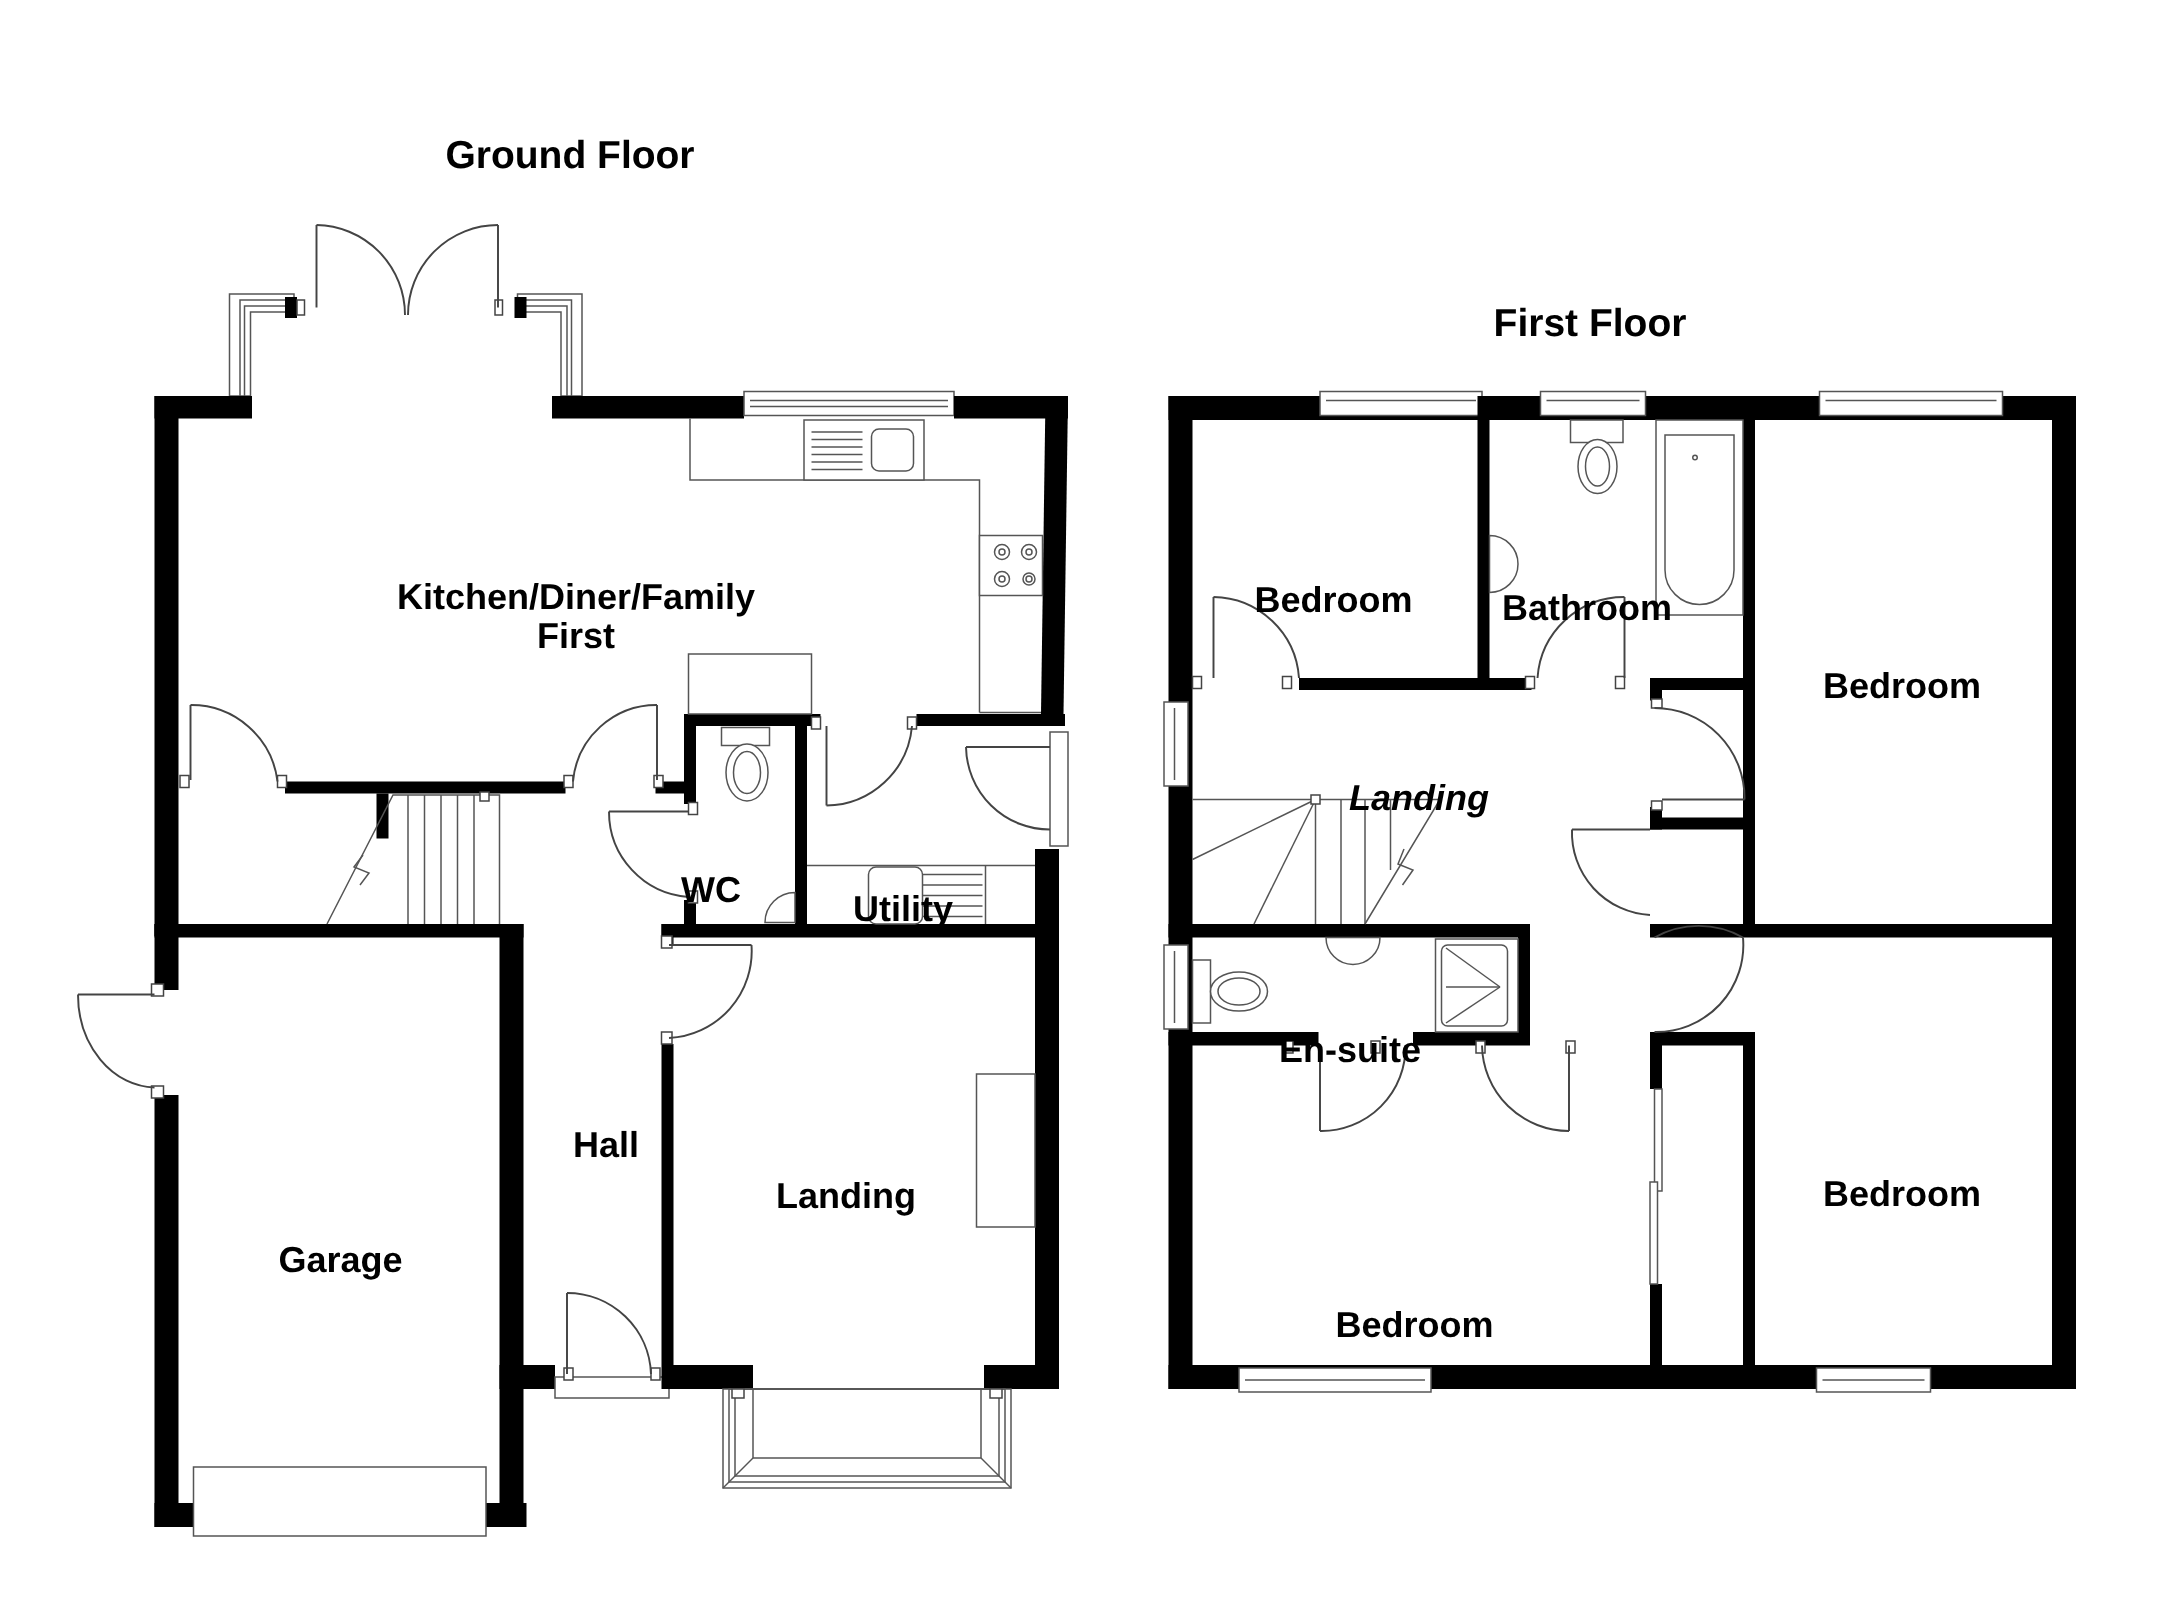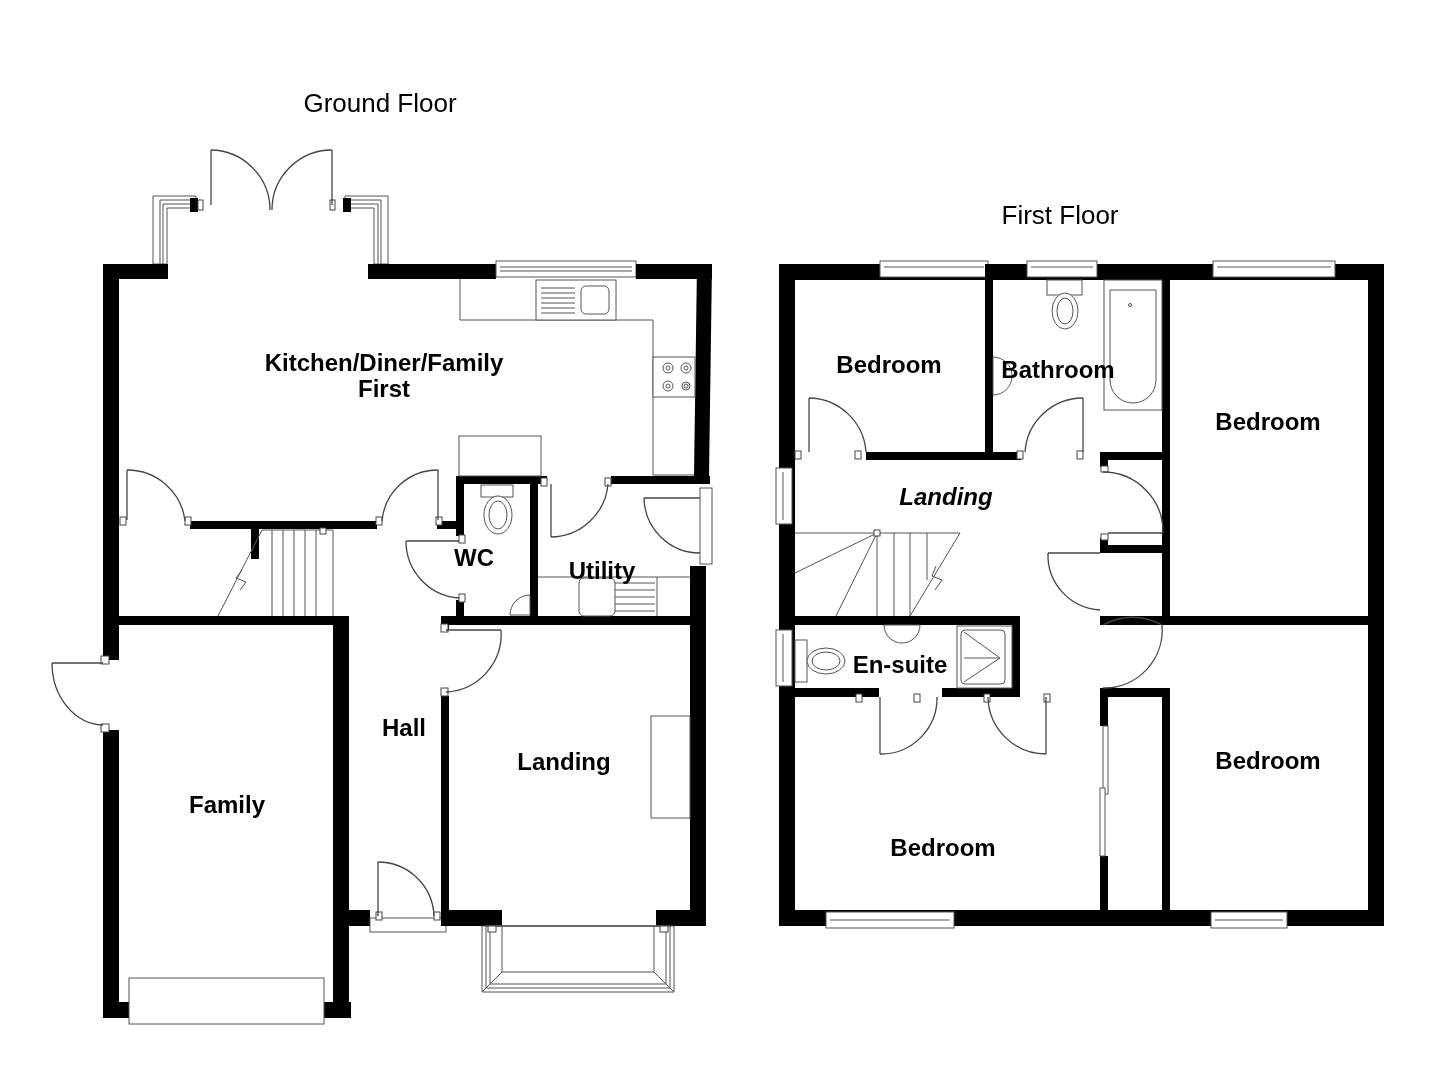--- a/index.html
+++ b/index.html
@@ -3,22 +3,22 @@
   <meta charset="utf-8">
   <style>
     html, body { margin:0; padding:0; background:#ffffff; }
     body { width:1440px; height:1080px; position:relative; overflow:hidden; font-family:"Liberation Sans", sans-serif; }
     svg { position:absolute; left:0; top:0; }
     .wall { fill:#000; }
     .fix { fill:#fff; stroke:#555; stroke-width:1; }
     .thin { fill:none; stroke:#555; stroke-width:1; }
     .arc { fill:none; stroke:#444; stroke-width:1.3; }
     .jamb { fill:#fff; stroke:#444; stroke-width:1; }
-    .label { position:absolute; font-family:"Liberation Sans", sans-serif; font-weight:bold; font-size:24px; color:#000; text-align:center; line-height:26px; white-space:nowrap; transform:translateX(-50%); }
-    .title { position:absolute; font-family:"Liberation Sans", sans-serif; font-weight:normal; font-size:26px; color:#000; white-space:nowrap; transform:translateX(-50%); }
+    .label { position:absolute; font-family:"Liberation Sans", sans-serif; font-weight:bold; font-size:24px; color:#000; text-align:center; line-height:26px; white-space:nowrap; transform:translateX(-50%);margin-top:36px; }
+    .title { position:absolute; font-family:"Liberation Sans", sans-serif; font-weight:bold; font-size:26px; color:#000; white-space:nowrap; transform:translateX(-50%); }
   </style>
 </head>
 <body>
 
 <svg width="1440" height="1080" viewBox="0 0 1440 1080">
   <defs>
     <filter id="sh" x="-10%" y="-10%" width="120%" height="120%">
       <feGaussianBlur stdDeviation="3"></feGaussianBlur>
     </filter>
   </defs>
@@ -340,21 +340,21 @@
 <div class="title" style="left:1060px; top:200px;">First Floor</div>
 
 <div class="label" style="left:384px; top:350px;">
   <div>Kitchen/Diner/Family</div>
   <div>First</div>
 </div>
 <div class="label" style="left:474px; top:545px;">WC</div>
 <div class="label" style="left:602px; top:558px;text-align:center;">Utility</div>
 <div class="label" style="left:404px; top:715px;">Hall</div>
 <div class="label" style="left:564px; top:749px;">Landing</div>
-<div class="label" style="left:227px; top:792px;">Family</div>
+<div class="label" style="left:227px; top:792px;">Garage</div>
 
 <div class="label" style="left:889px; top:352px;">Bedroom</div>
 <div class="label" style="left:1058px; top:357px;">Bathroom</div>
 <div class="label" style="left:1268px; top:409px;">Bedroom</div>
 <div class="label" style="left:946px; top:484px;font-style:italic;">Landing</div>
 <div class="label" style="left:900px; top:652px;">En-suite</div>
 <div class="label" style="left:943px; top:835px;">Bedroom</div>
 <div class="label" style="left:1268px; top:748px;">Bedroom</div>
 
 </body></html>

